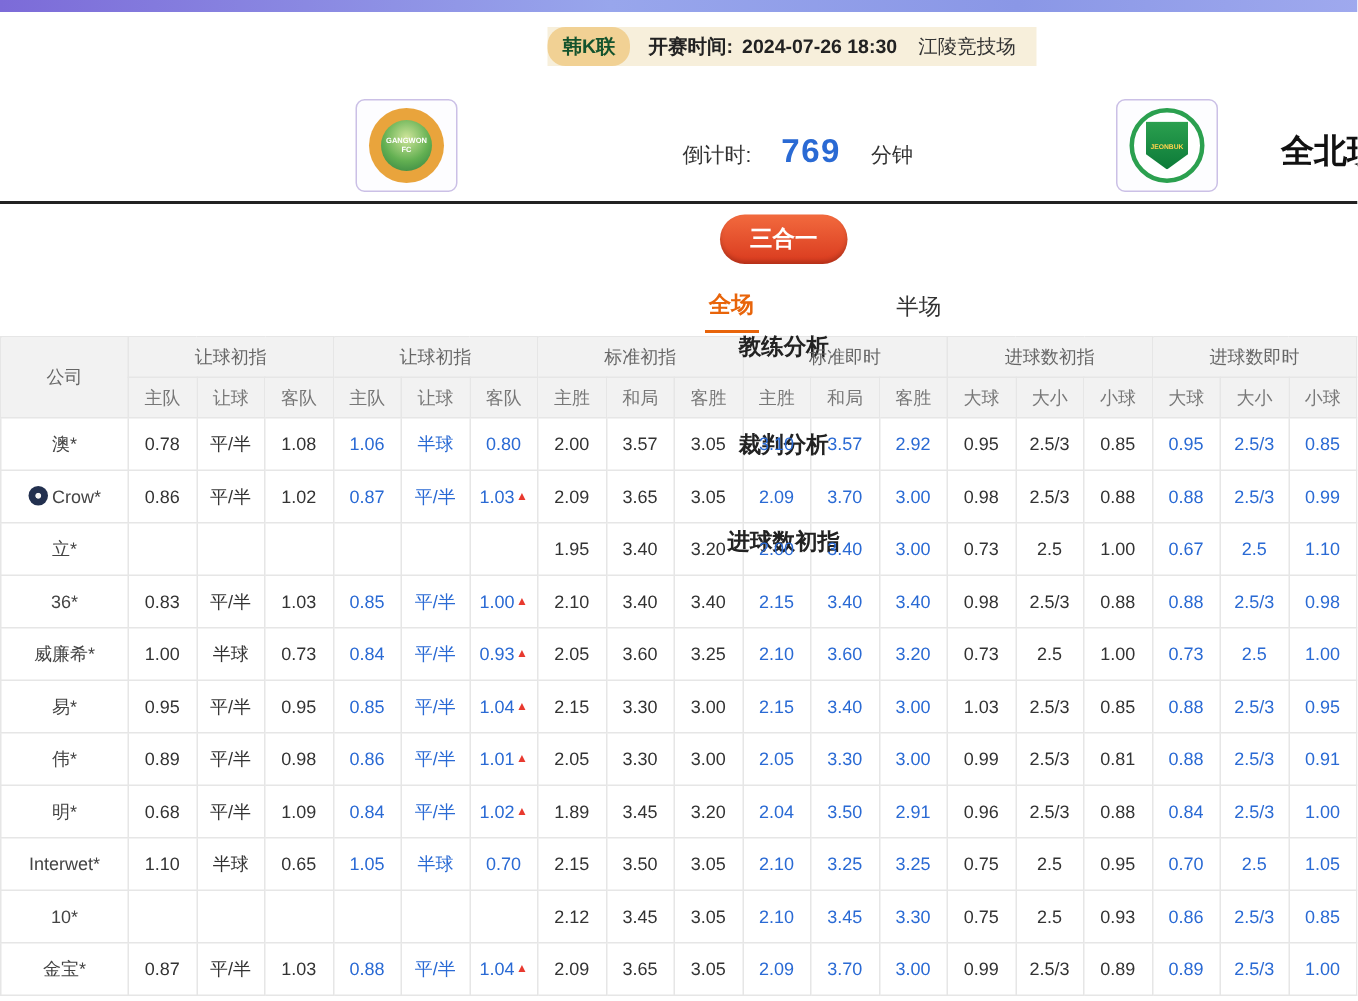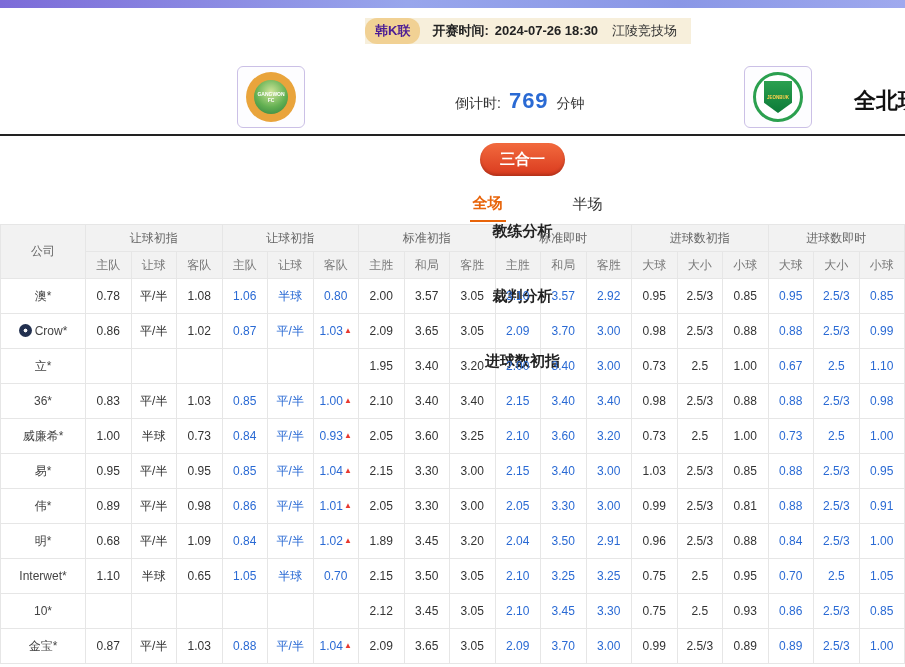--- a/index.html
+++ b/index.html
@@ -11,21 +11,21 @@
   
   .topbar { height:8px; background:linear-gradient(90deg,#7c6bd8 0%,#98a6ec 45%,#8a97e6 75%,#9fa9ee 100%); }
 
   
   .match-header { position:relative; height:126px; background:#fff; }
   .info-strip {
     position:absolute; left:365px; top:10px; height:26px;
     display:flex; align-items:center; background:#f7efdb; font-size:13px; color:#222;
   }
   .league-badge {
-    background:#f1d194; color:#4c1d95; font-weight:bold; height:100%;
+    background:#f1d194; color:#14532d; font-weight:bold; height:100%;
     display:flex; align-items:center; padding:0 10px; cursor:pointer;border-radius:12px;
   }
   .kickoff { padding:0 10px 0 12px; font-weight:bold; white-space:nowrap; }
   .kickoff b { margin-left:6px; }
   .venue { padding:0 14px 0 4px; color:#333; white-space:nowrap; }
 
   .team-name { position:absolute; font-size:22px; font-weight:bold; color:#111; white-space:nowrap; }
   .home-name { left:118px; top:78px; }
   .away-name { left:818px; top:78px;margin-left:36px; }
 
@@ -50,42 +50,42 @@
     width:50px; height:50px; border-radius:50%; background:#fff; border:3px solid #2ba04f;
     display:flex; align-items:center; justify-content:center;
   }
   .jeonbuk-shield {
     width:28px; height:32px; background:linear-gradient(180deg,#2ba04f,#0c7a38);
     clip-path:polygon(0 0,100% 0,100% 68%,50% 100%,0 68%);
     display:flex; align-items:center; justify-content:center;
   }
   .jeonbuk-shield span { font-size:4.5px; font-weight:bold; color:#ffd34d; }
 
-  .countdown { position:absolute; left:455px; top:80px; display:flex; align-items:baseline; gap:8px; font-size:14px; color:#333; }
+  .countdown { position:absolute; left:455px; top:80px; display:flex; align-items:baseline; gap:20px; font-size:14px; color:#333; }
   .countdown .count { font-size:22px; font-weight:bold; color:#2a6ad4; letter-spacing:1px; }
 
   
   .nav {
     height:48px; border-top:2px solid #222; background:#fff;
     display:flex; align-items:center; justify-content:center; gap:46px;
     padding-left:140px; font-size:15px; font-weight:bold; color:#222;flex-direction:column;
   }
   .nav-item { cursor:pointer; white-space:nowrap; }
   .nav-item.pill {
     background:linear-gradient(180deg,#f26a3e,#d93a1e); color:#fff;
     padding:7px 20px; border-radius:17px;
     box-shadow:inset 0 -2px 3px rgba(0,0,0,.18);
   }
 
   
   .subtabs {
     height:42px; display:flex; align-items:center; justify-content:center; gap:64px;
     padding-left:170px; font-size:15px; color:#333; background:#fff;
   }
-  .subtab { cursor:pointer; padding:9px 3px 7px; }
+  .subtab { cursor:pointer; padding:9px 3px 7px;margin-left:25px; }
   .subtab.active { color:#e8640a; font-weight:bold; border-bottom:2px solid #e8640a; }
 
   
   table.odds { width:905px; border-collapse:collapse; table-layout:fixed; font-size:12px; }
   table.odds th, table.odds td { border:1px solid #e6e6e6; text-align:center; overflow:hidden; white-space:nowrap; }
   table.odds thead th { background:#f2f2f2; color:#666; font-weight:normal; height:27px; font-size:12px; }
   table.odds thead tr.sub th { color:#777; }
   table.odds tbody td { height:35px; color:#333; background:#fff; }
   table.odds tbody td.live { color:#2a6ad4; cursor:pointer; }
   table.odds tbody td.init { cursor:pointer; }

